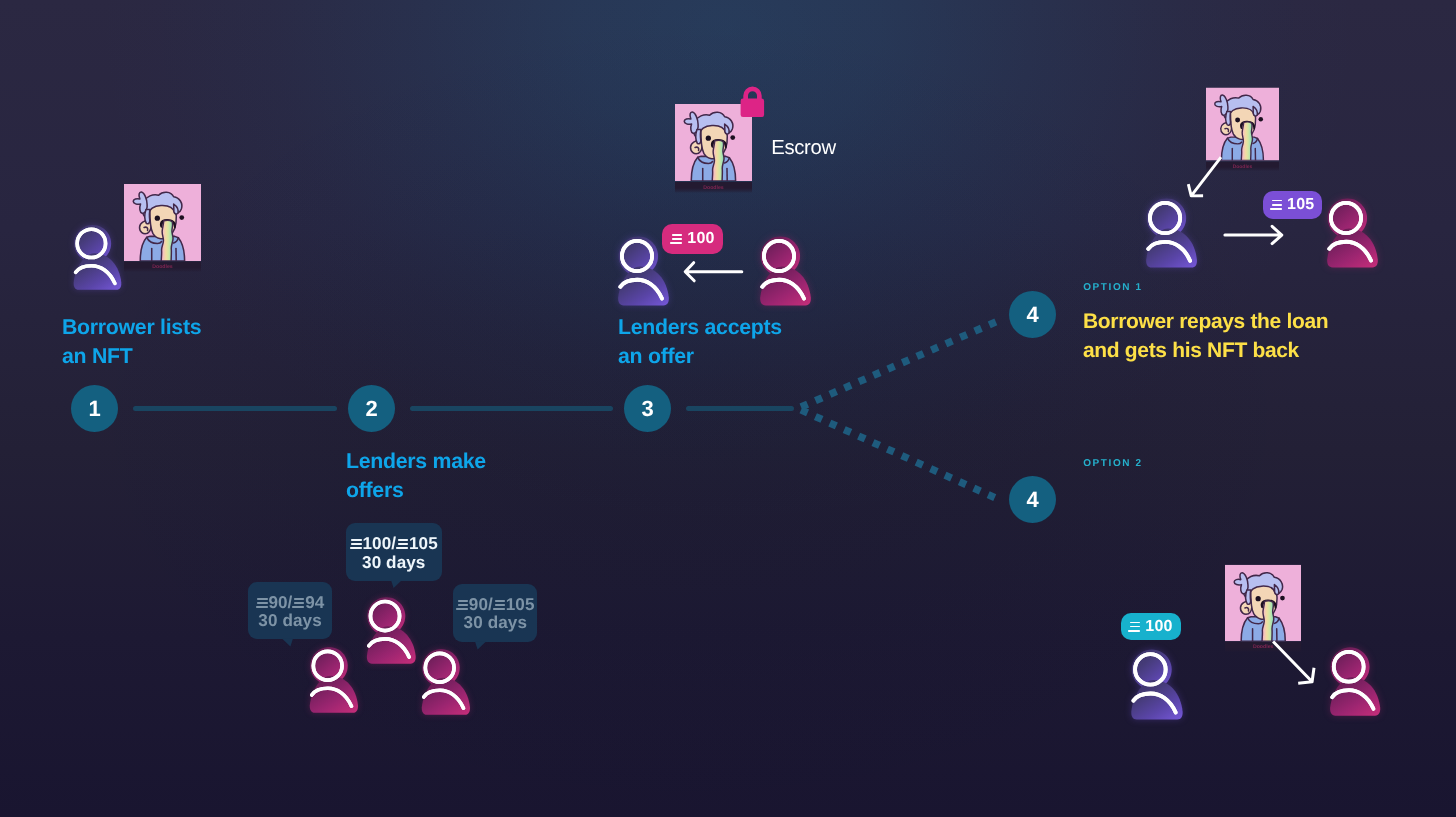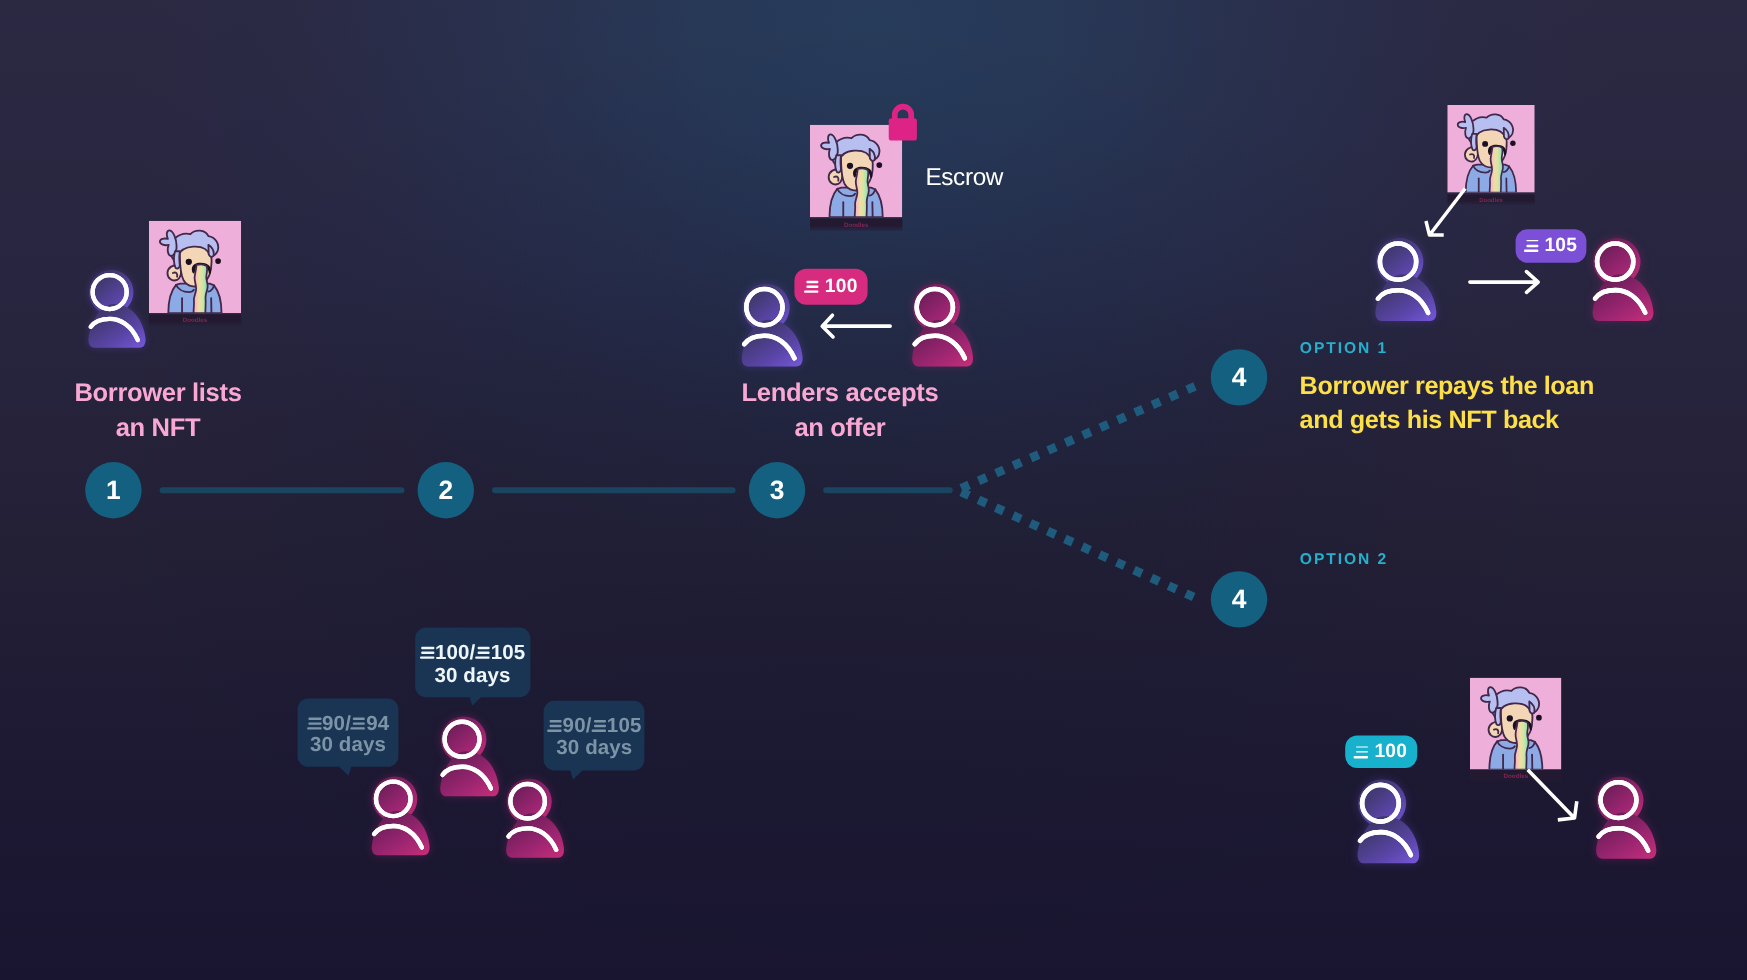--- a/index.html
+++ b/index.html
@@ -32,23 +32,23 @@
   
   .tl-dot{position:absolute;width:47px;height:47px;border-radius:50%;
           background:#146080;display:flex;align-items:center;justify-content:center;
           color:#fff;font-size:22px;font-weight:700;letter-spacing:0px;}
   .tl-line{position:absolute;height:4.6px;border-radius:3px;background:#194561;}
 
   
   .branch{position:absolute;left:0;top:0;}
 
   
-  .step-label{position:absolute;color:#f9a8d4;font-size:21.3px;font-weight:700;
-              line-height:28.6px;letter-spacing:-0.28px;white-space:pre-line;text-align:center;}
-  .opt-kicker{position:absolute;color:#25b0cc;font-size:13px;font-weight:700;
+  .step-label{position:absolute;color:#0ea5e9;font-size:21.3px;font-weight:700;
+              line-height:28.6px;letter-spacing:-0.28px;white-space:pre-line;}
+  .opt-kicker{position:absolute;color:#25b0cc;font-size:10px;font-weight:700;
               letter-spacing:1.6px;}
   .opt-text{position:absolute;color:#fde047;font-size:21px;font-weight:700;
             line-height:28.5px;letter-spacing:-0.33px;white-space:pre-line;}
   .escrow-label{position:absolute;color:#fff;font-size:20.3px;font-weight:400;letter-spacing:-0.3px;margin-top:40px;}
 
   
   .badge{position:absolute;display:flex;align-items:center;justify-content:center;
          border-radius:10px;color:#fff;font-size:16px;font-weight:700;letter-spacing:0.2px;}
   .badge .xi{display:inline-block;width:12px;height:11px;margin-right:5px;position:relative;top:0.5px;}
   .badge .xi i{display:block;height:1.6px;background:#fff;border-radius:0.8px;margin-bottom:2.6px;}
@@ -177,20 +177,22 @@
         <use href="#sym-doodle"></use>
       </svg>
     <div class="foot" style="height:10px">
       <span style="font-size:5.2px">Doodles</span>
     </div>
   </div>
 
   <div class="step-label" style="left:62px;top:313px;">Borrower lists
 an NFT</div>
 
+  <div class="step-label" style="left:346px;top:447px;">Lenders make
+offers</div>
 
   <svg class="abs" style="left:358.89px;top:589.79px;width:63.62px;height:81.45px" viewBox="-16 -16 132 169">
     <use href="#sym-person" fill="url(#gpk)" class="av-pk"></use>
     <use href="#sym-person-outline"></use>
   </svg>
   <svg class="abs" style="left:302.38px;top:640.38px;width:62.83px;height:80.44px" viewBox="-16 -16 132 169">
     <use href="#sym-person" fill="url(#gpk)" class="av-pk"></use>
     <use href="#sym-person-outline"></use>
   </svg>
   <svg class="abs" style="left:414.18px;top:642.08px;width:62.83px;height:80.44px" viewBox="-16 -16 132 169">

